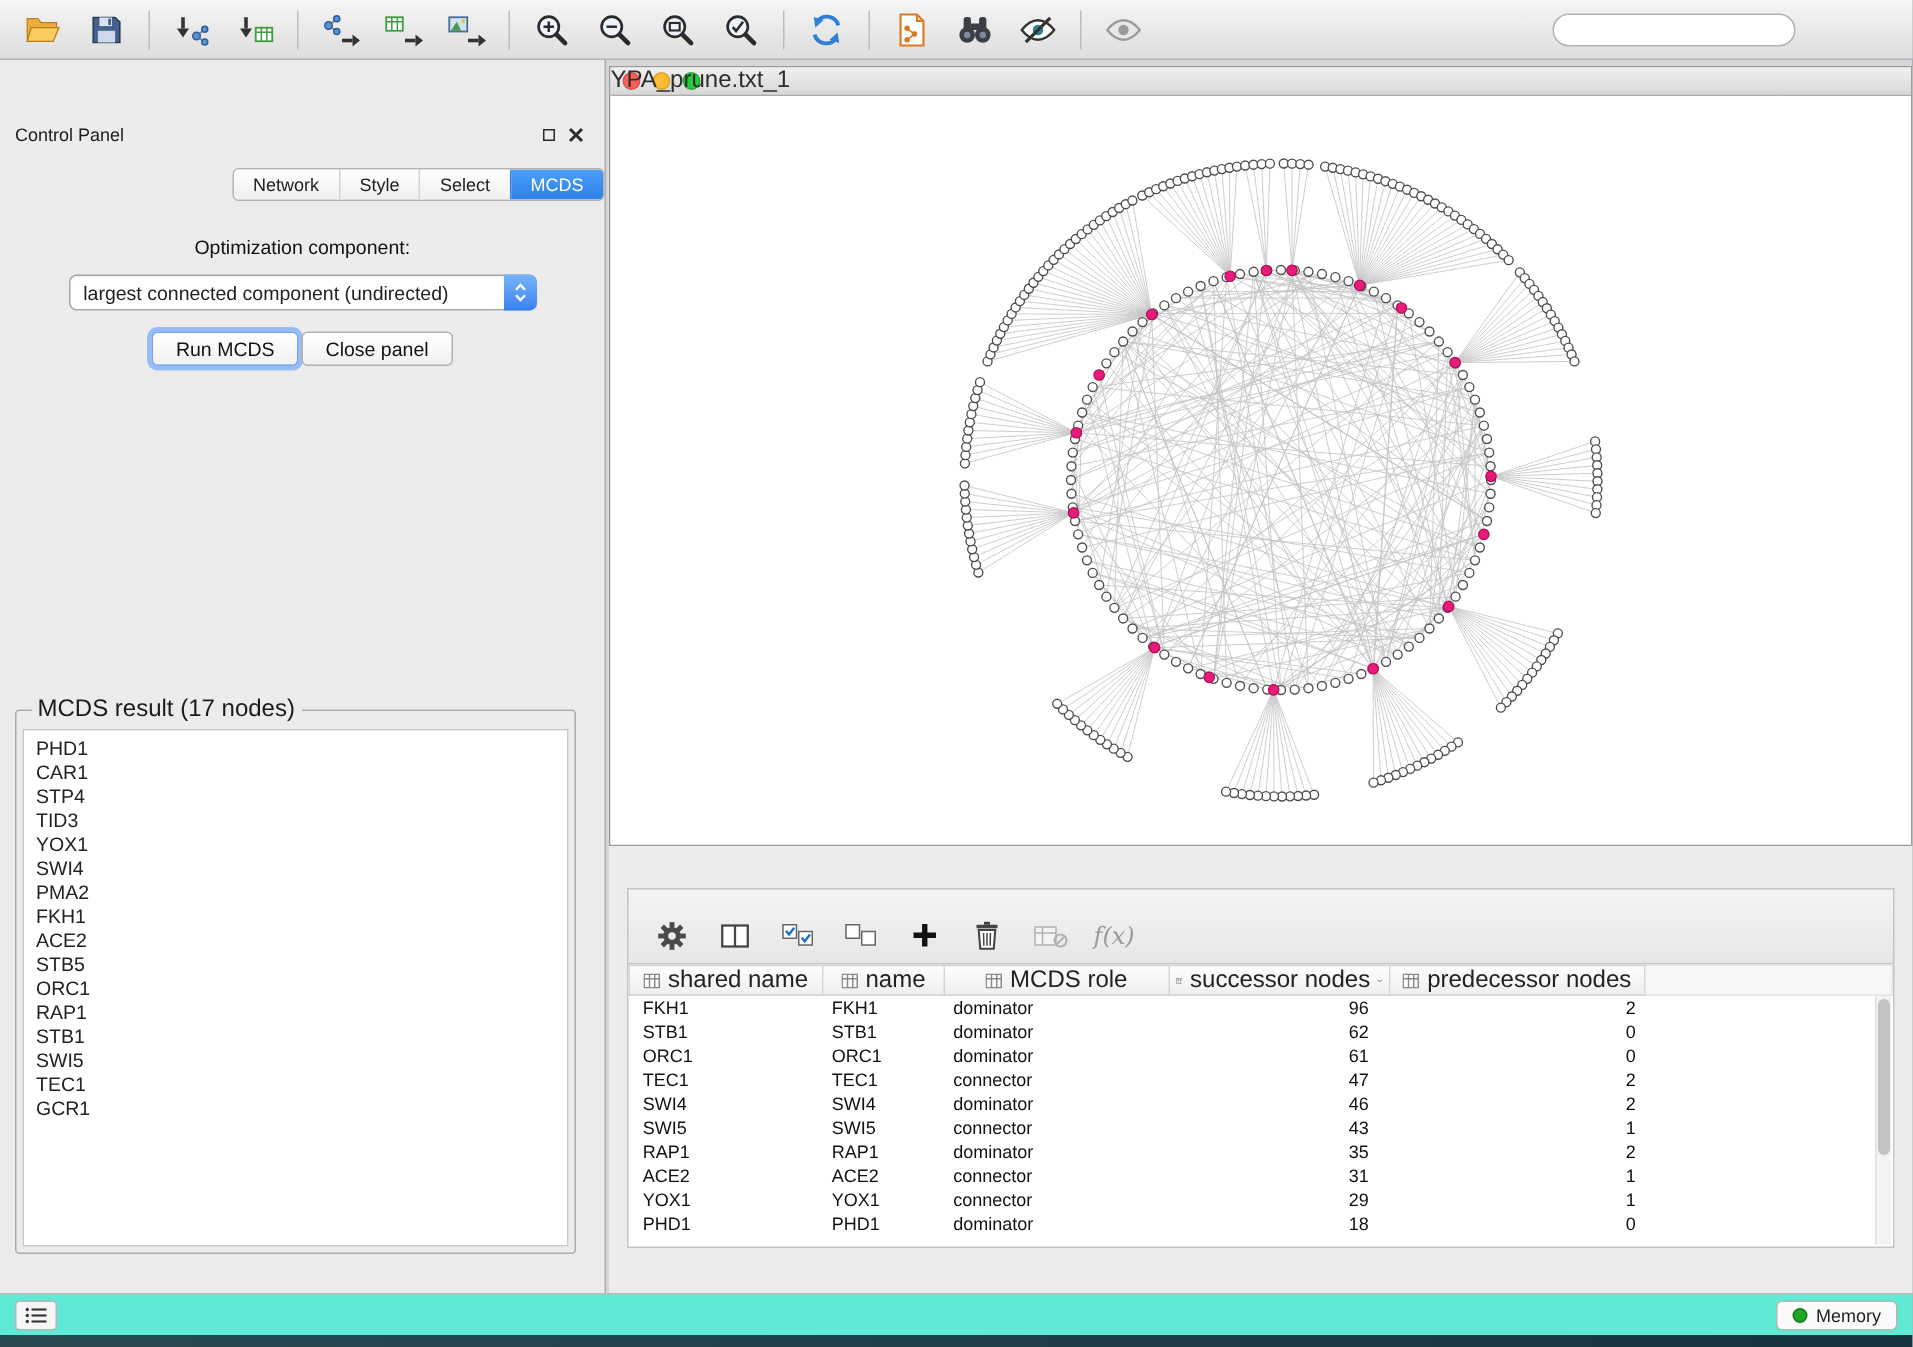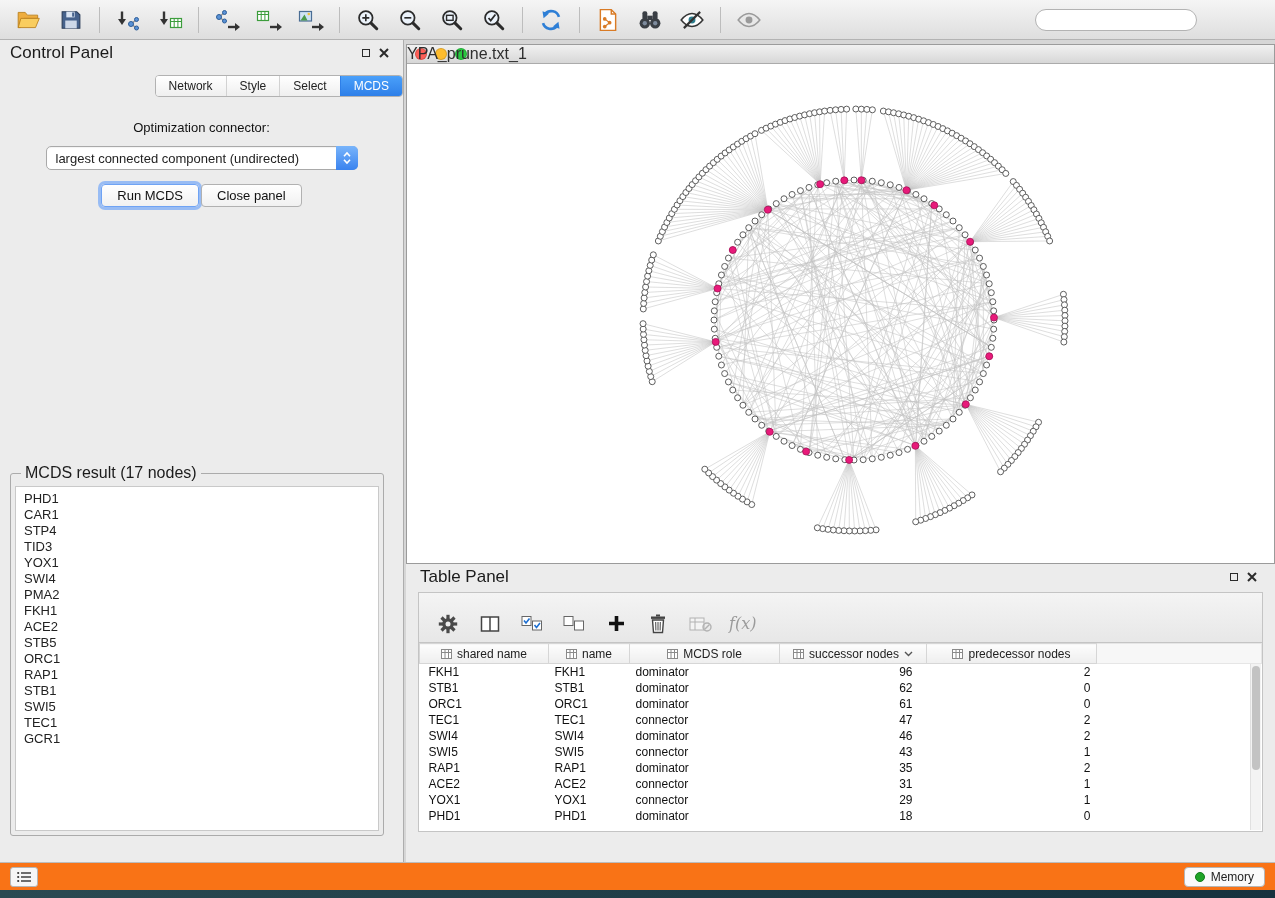--- a/index.html
+++ b/index.html
@@ -13,21 +13,21 @@
     background:linear-gradient(#f5f5f5,#dedede);border-bottom:1px solid #b3b3b3;
     display:flex;align-items:center;padding:0 8px;}
   .tbtn{width:42px;height:32px;display:flex;align-items:center;justify-content:center;border-radius:4px;}
   .sep{width:1px;height:26px;background:#bdbdbd;margin:0 7px;}
   .searchbox{margin-left:auto;margin-right:70px;width:162px;height:22px;background:#fff;
     border:1px solid #b3b3b3;border-radius:11px;display:flex;align-items:center;padding:0 8px;gap:5px;}
   .searchbox input{border:none;outline:none;flex:1;font:12px "Liberation Sans",sans-serif;background:transparent;}
 
   
   .cpanel{position:absolute;top:40px;left:0;width:404px;height:822px;background:#ececec;border-right:1px solid #adadad;}
-  .phead{height:26px;display:flex;align-items:center;padding:0 10px;font-size:17px;color:#1b1b1b;}
+  .phead{height:26px;display:flex;align-items:center;padding:0 10px;font-size:12px;color:#1b1b1b;margin-top:37px;}
   .phead .grow{flex:1;}
   .wbtn{width:18px;height:16px;display:flex;align-items:center;justify-content:center;}
   .floatsq{width:8px;height:8px;border:1.6px solid #2b2b2b;display:inline-block;}
   .seg{display:flex;border:1px solid #b2b2b2;border-radius:4px;background:#fbfbfb;overflow:hidden;}
   .seg .tab{padding:3px 13px;font-size:12px;color:#222;border-left:1px solid #d2d2d2;background:linear-gradient(#ffffff,#efefef);}
   .seg .tab:first-child{border-left:none;}
   .seg .tab.active{background:linear-gradient(#4aa0fa,#2e7fe8);color:#fff;border-left-color:#2e7fe8;}
   .tabrow{display:flex;justify-content:flex-end;margin-top:9px;}
   .optlabel{text-align:center;margin-top:23px;font-size:13px;color:#111;}
   .combo{margin:11px auto 0;width:312px;height:24px;background:#fff;border:1px solid #a9a9a9;border-radius:5px;
@@ -61,33 +61,33 @@
   .tpanel{position:absolute;left:406px;top:564px;width:869px;height:298px;background:#ececec;}
   .ttoolbar{position:absolute;left:12px;right:12px;top:28px;height:63px;
     background:linear-gradient(#f4f4f4,#e4e4e4);border:1px solid #c4c4c4;
     display:flex;align-items:center;padding:0 12px;gap:8px;}
   .ttbtn{width:34px;height:34px;display:flex;align-items:center;justify-content:center;border-radius:4px;}
   .fx{font-family:"DejaVu Serif",serif;font-style:italic;font-size:16px;color:#9b9b9b;padding:0 4px;}
   .ttable{position:absolute;left:12px;right:12px;top:78px;height:190px;background:#fff;
     border:1px solid #c4c4c4;overflow:hidden;}
   table{border-collapse:collapse;width:100%;table-layout:fixed;font-size:12px;}
   th{height:20px;background:linear-gradient(#fdfdfd,#eeeeee);border:1px solid #d6d6d6;
-     font-weight:normal;font-size:12px;color:#222;overflow:hidden;white-space:nowrap;margin-top:39px;}
+     font-weight:normal;font-size:16px;color:#222;overflow:hidden;white-space:nowrap;margin-top:39px;}
   th.fillth{background:#f7f7f7;border-color:#e6e6e6;}
   .hcell{display:flex;align-items:center;justify-content:center;gap:5px;padding:0 4px;}
   td{height:16px;padding:0 6px;white-space:nowrap;overflow:hidden;color:#111;}
   td:first-child{padding-left:9px;}
   td.num1{text-align:right;padding-right:14px;}
   td.num2{text-align:right;padding-right:6px;}
   .vscroll{position:absolute;right:1px;top:21px;bottom:1px;width:11px;background:#f3f3f3;border-left:1px solid #e0e0e0;}
   .vthumb{position:absolute;left:1px;right:1px;top:2px;height:104px;background:#c3c3c3;border-radius:5px;}
   .bottomtabs{position:absolute;left:0;right:0;top:270px;display:flex;justify-content:center;}
 
   
-  .statusbar{position:absolute;left:0;right:0;top:862px;height:28px;background:#f97316;
+  .statusbar{position:absolute;left:0;right:0;top:862px;height:28px;background:#5eead4;
     border-top:1px solid #bcbcbc;display:flex;align-items:center;padding:0 10px;}
   .listbtn{width:28px;height:20px;border:1px solid #b5b5b5;border-radius:3px;background:#f6f6f6;
     display:flex;align-items:center;justify-content:center;}
   .membtn{margin-left:auto;display:flex;align-items:center;gap:6px;background:#fafafa;
     border:1px solid #b5b5b5;border-radius:4px;padding:2px 10px;font-size:12px;}
   .memdot{width:10px;height:10px;border-radius:50%;background:#1ea427;border:1px solid #117a1a;}
 </style>
 </head>
 <body>
 
@@ -259,21 +259,21 @@
       </span>
     </div>
     <div class="tabrow">
       <div class="seg">
         <span class="tab">Network</span>
         <span class="tab">Style</span>
         <span class="tab">Select</span>
         <span class="tab active">MCDS</span>
       </div>
     </div>
-    <div class="optlabel">Optimization connector:</div>
+    <div class="optlabel">Optimization component:</div>
     <div class="combo">
       <span>largest connected component (undirected)</span>
       <span class="cap">
         <svg width="10" height="14" viewBox="0 0 10 14">
           <path d="M2 5.2L5 2l3 3.2" fill="none" stroke="#fff" stroke-width="1.6"></path>
           <path d="M2 8.8L5 12l3-3.2" fill="none" stroke="#fff" stroke-width="1.6"></path>
         </svg>
       </span>
     </div>
     <div class="btnrow">

